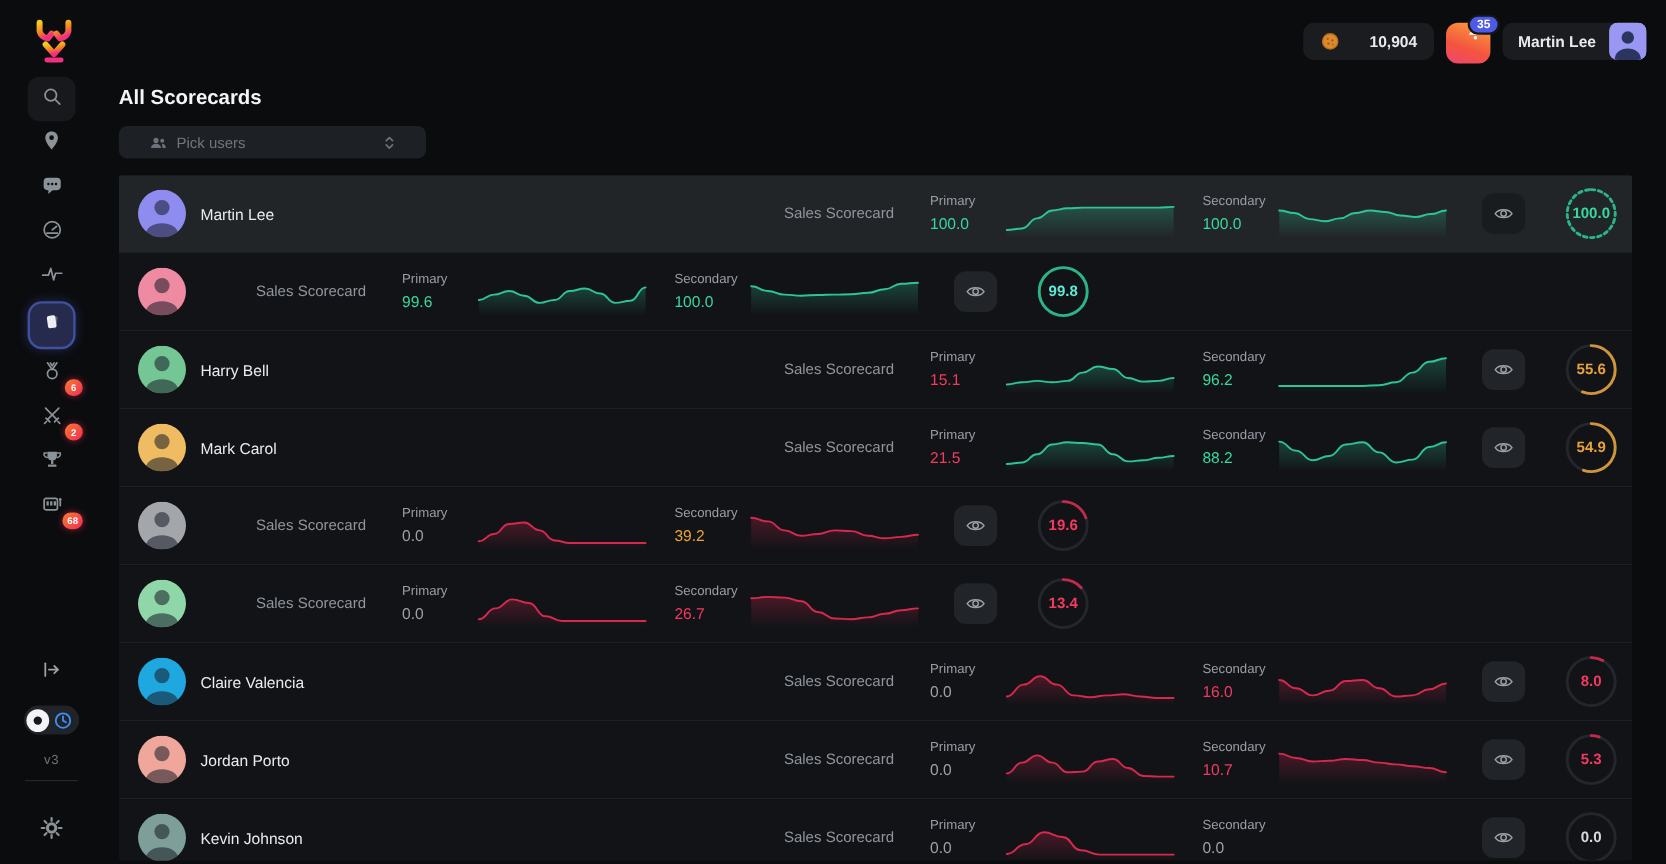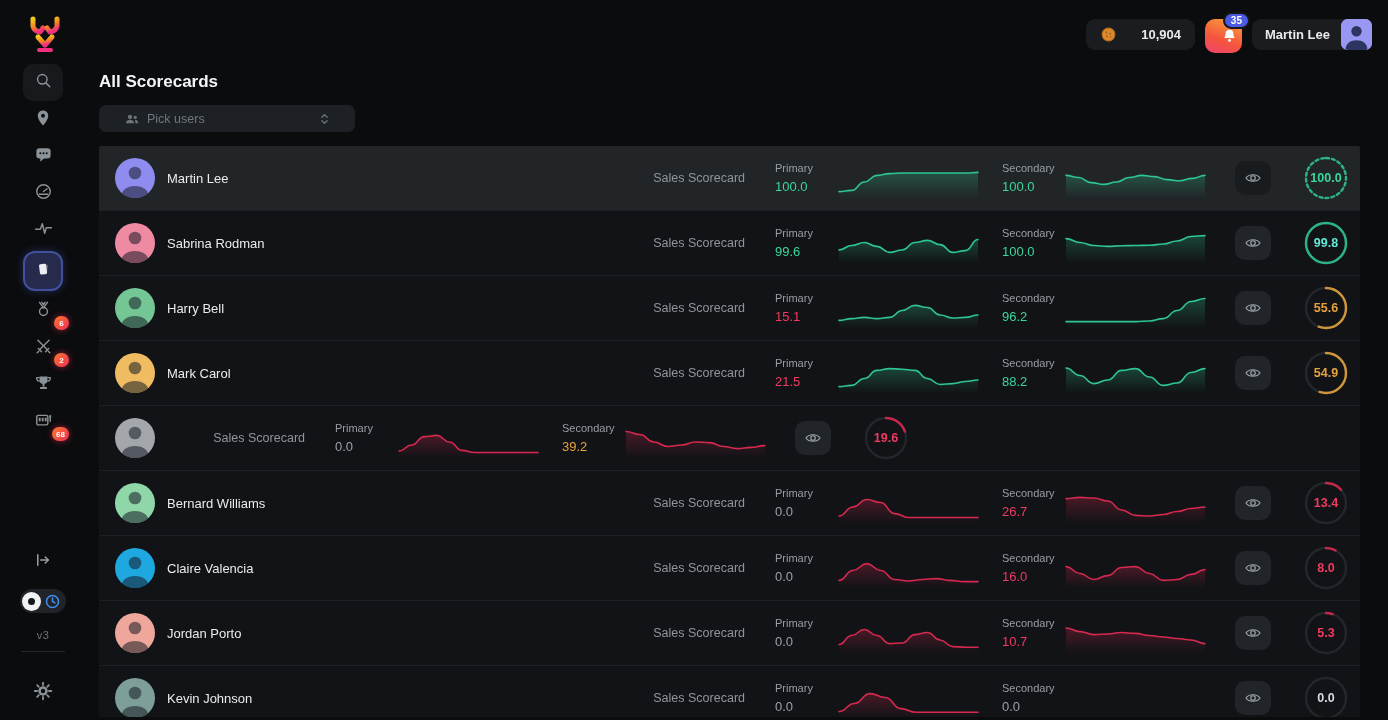--- a/index.html
+++ b/index.html
@@ -34,21 +34,21 @@
   .version { color:#6c7379; font-size:11px; letter-spacing:.5px; margin-bottom:10px; }
   .side-divider { width:44px; height:1px; background:#24272c; margin-bottom:28px; }
   .gear { color:#8b9298; cursor:pointer; }
   
   .topbar { position:absolute; top:19px; right:16px; display:flex; gap:10px; align-items:flex-start; }
   .pill { height:31px; background:#1a1c1f; border-radius:9px; display:flex;
     align-items:center; font-size:13px; font-weight:bold; color:#e8eaec; }
   .coins { padding:0 14px; gap:24px; cursor:pointer; }
   .bell-btn { position:relative; width:37px; height:34px; border-radius:10px;
     background:linear-gradient(200deg,#f9993c 10%,#f4553e 60%,#ee3f7d 110%);
-    display:flex; align-items:center; justify-content:center; cursor:pointer;padding-left:12px; }
+    display:flex; align-items:flex-start; justify-content:center; cursor:pointer;padding-left:12px; }
   .bell-badge { position:absolute; top:-7px; right:-8px; background:#4c5ae4; color:#fff;
     font-size:10px; font-weight:bold; padding:1px 6px; border-radius:9px;
     border:2px solid #14161a; }
   .user-pill { padding-left:13px; cursor:pointer; }
   .user-pill .uname { margin-right:11px; }
   .user-avatar { width:31px; height:31px; border-radius:7px; background:#9a97f3; overflow:hidden; }
   
   .main { position:absolute; left:86px; top:56px; right:28px; }
   .page-title { font-size:17px; font-weight:bold; color:#f4f5f6; margin:16px 0 4px 13px; }
   .filter { margin:13px 0 0 13px; width:256px; height:27px; background:#1d2024;
@@ -315,21 +315,20 @@
       <span class="bval v-green">100.0</span>
     </div>
   </div>
 
   <div class="row">
     <div class="avatar"><svg width="40" height="40" viewBox="0 0 24 24">
             <rect width="24" height="24" fill="#ef8aa3"></rect>
     <circle cx="12" cy="9" r="3.8" fill="rgba(22,26,36,0.55)"></circle>
     <path d="M3.5 24 c0-4.8 3.8-7.2 8.5-7.2 s8.5 2.4 8.5 7.2 Z" fill="rgba(22,26,36,0.55)"></path>
           </svg></div>
-    <div class="rname">Sabrina Rodman</div>
     <div class="rcard">Sales Scorecard</div>
     <div class="metric">
       <div class="mlabel">Primary</div>
       <div class="mvalue v-green">99.6</div>
     </div>
     <div class="spark sp1"><svg width="145" height="44" viewBox="0 0 145 44">
     <defs>
               <linearGradient id="sg2" x1="0" y1="0" x2="0" y2="1">
       <stop offset="0" stop-color="#2ec493" stop-opacity="0.28"></stop>
                 <stop offset="1" stop-color="#2ec493" stop-opacity="0"></stop>
@@ -518,21 +517,20 @@
       <span class="bval v-red">19.6</span>
     </div>
   </div>
 
   <div class="row">
     <div class="avatar"><svg width="40" height="40" viewBox="0 0 24 24">
             <rect width="24" height="24" fill="#8fd6a9"></rect>
     <circle cx="12" cy="9" r="3.8" fill="rgba(22,26,36,0.55)"></circle>
     <path d="M3.5 24 c0-4.8 3.8-7.2 8.5-7.2 s8.5 2.4 8.5 7.2 Z" fill="rgba(22,26,36,0.55)"></path>
           </svg></div>
-    <div class="rname">Bernard Williams</div>
     <div class="rcard">Sales Scorecard</div>
     <div class="metric">
       <div class="mlabel">Primary</div>
       <div class="mvalue v-gray">0.0</div>
     </div>
     <div class="spark sp1"><svg width="145" height="44" viewBox="0 0 145 44">
     <defs>
               <linearGradient id="sg10" x1="0" y1="0" x2="0" y2="1">
       <stop offset="0" stop-color="#d6294f" stop-opacity="0.28"></stop>
                 <stop offset="1" stop-color="#d6294f" stop-opacity="0"></stop>

